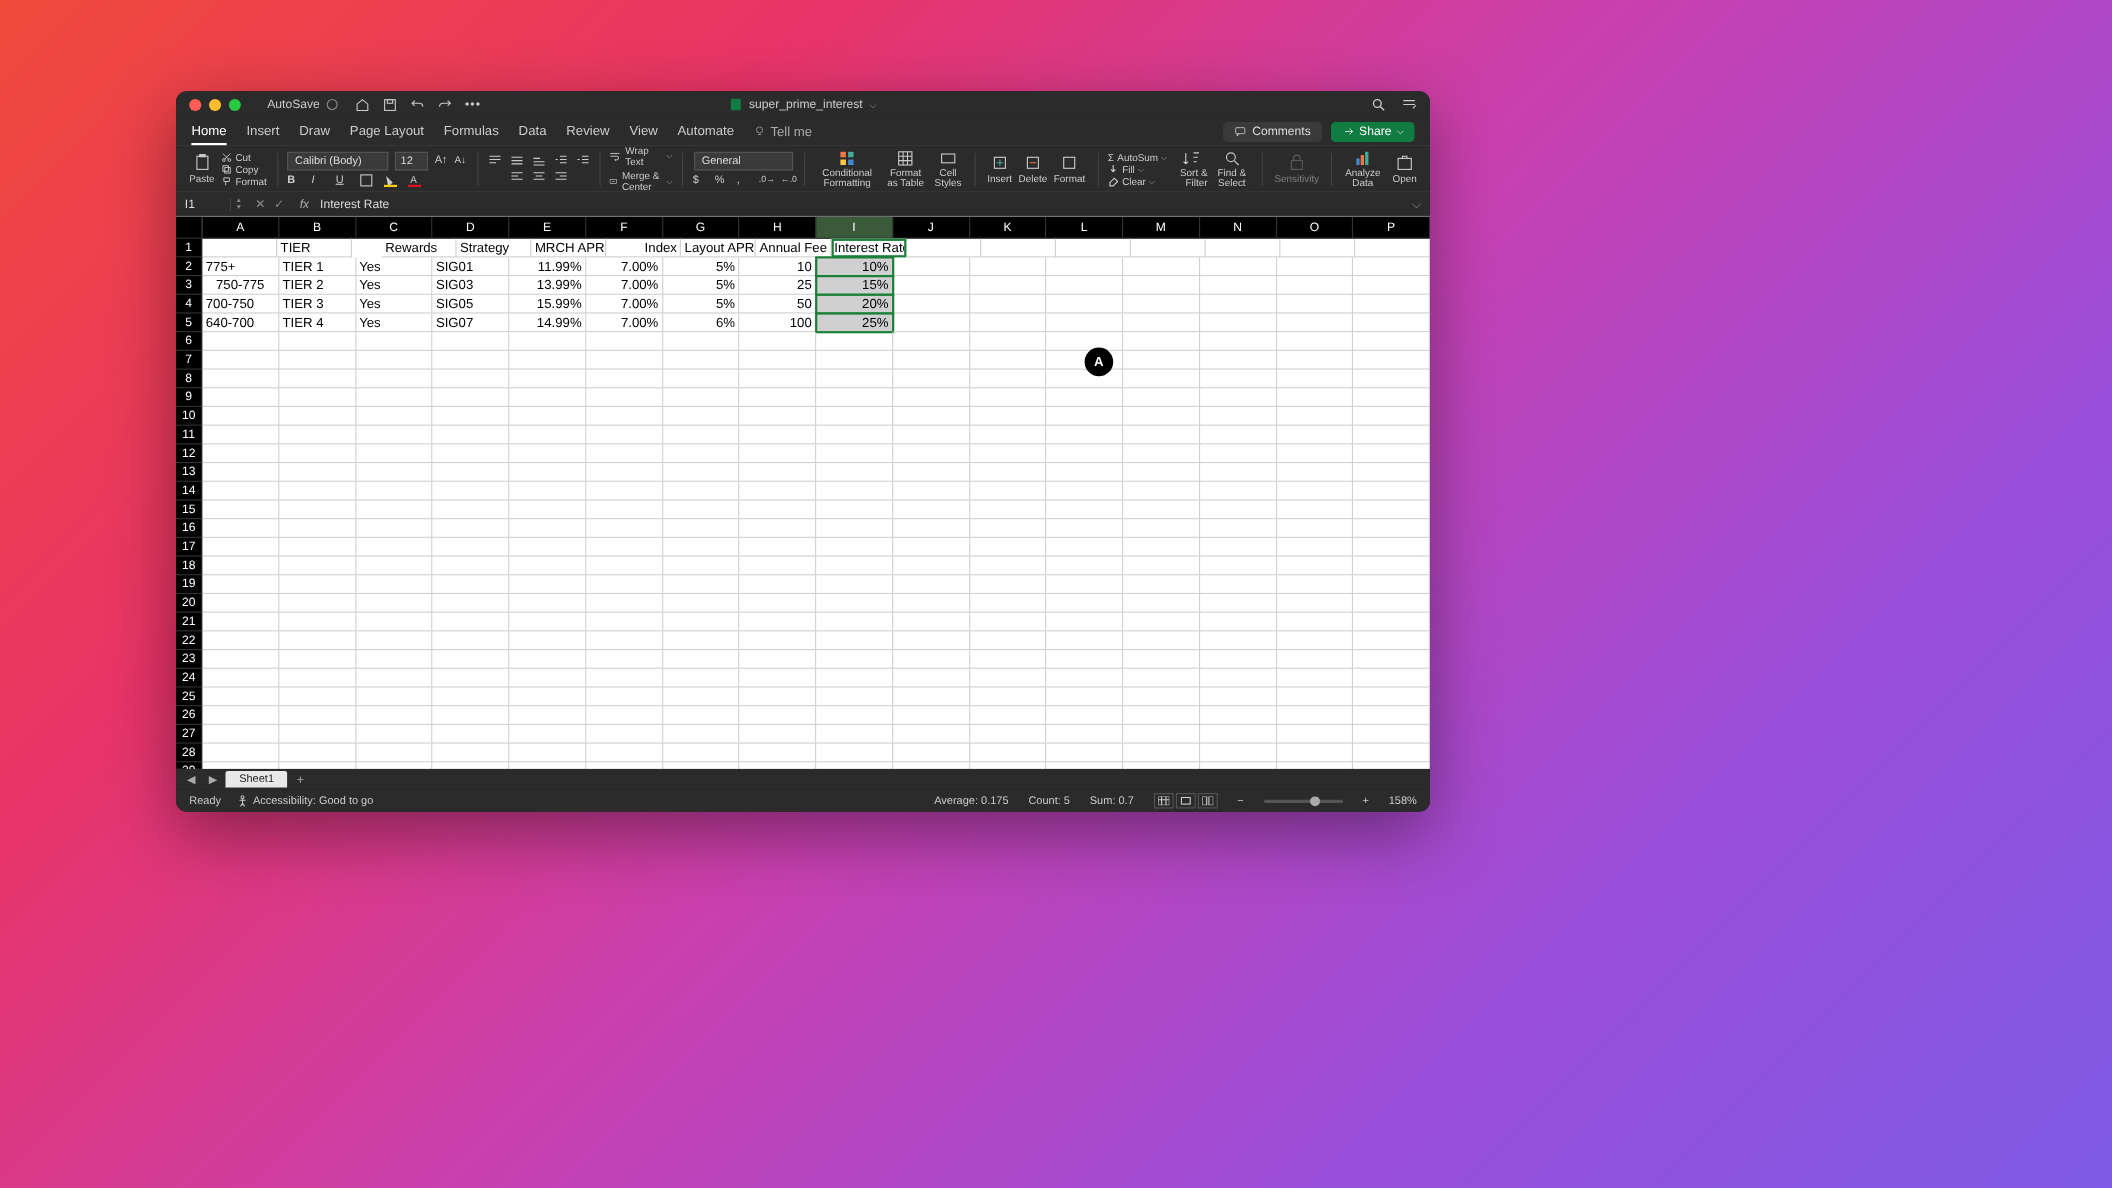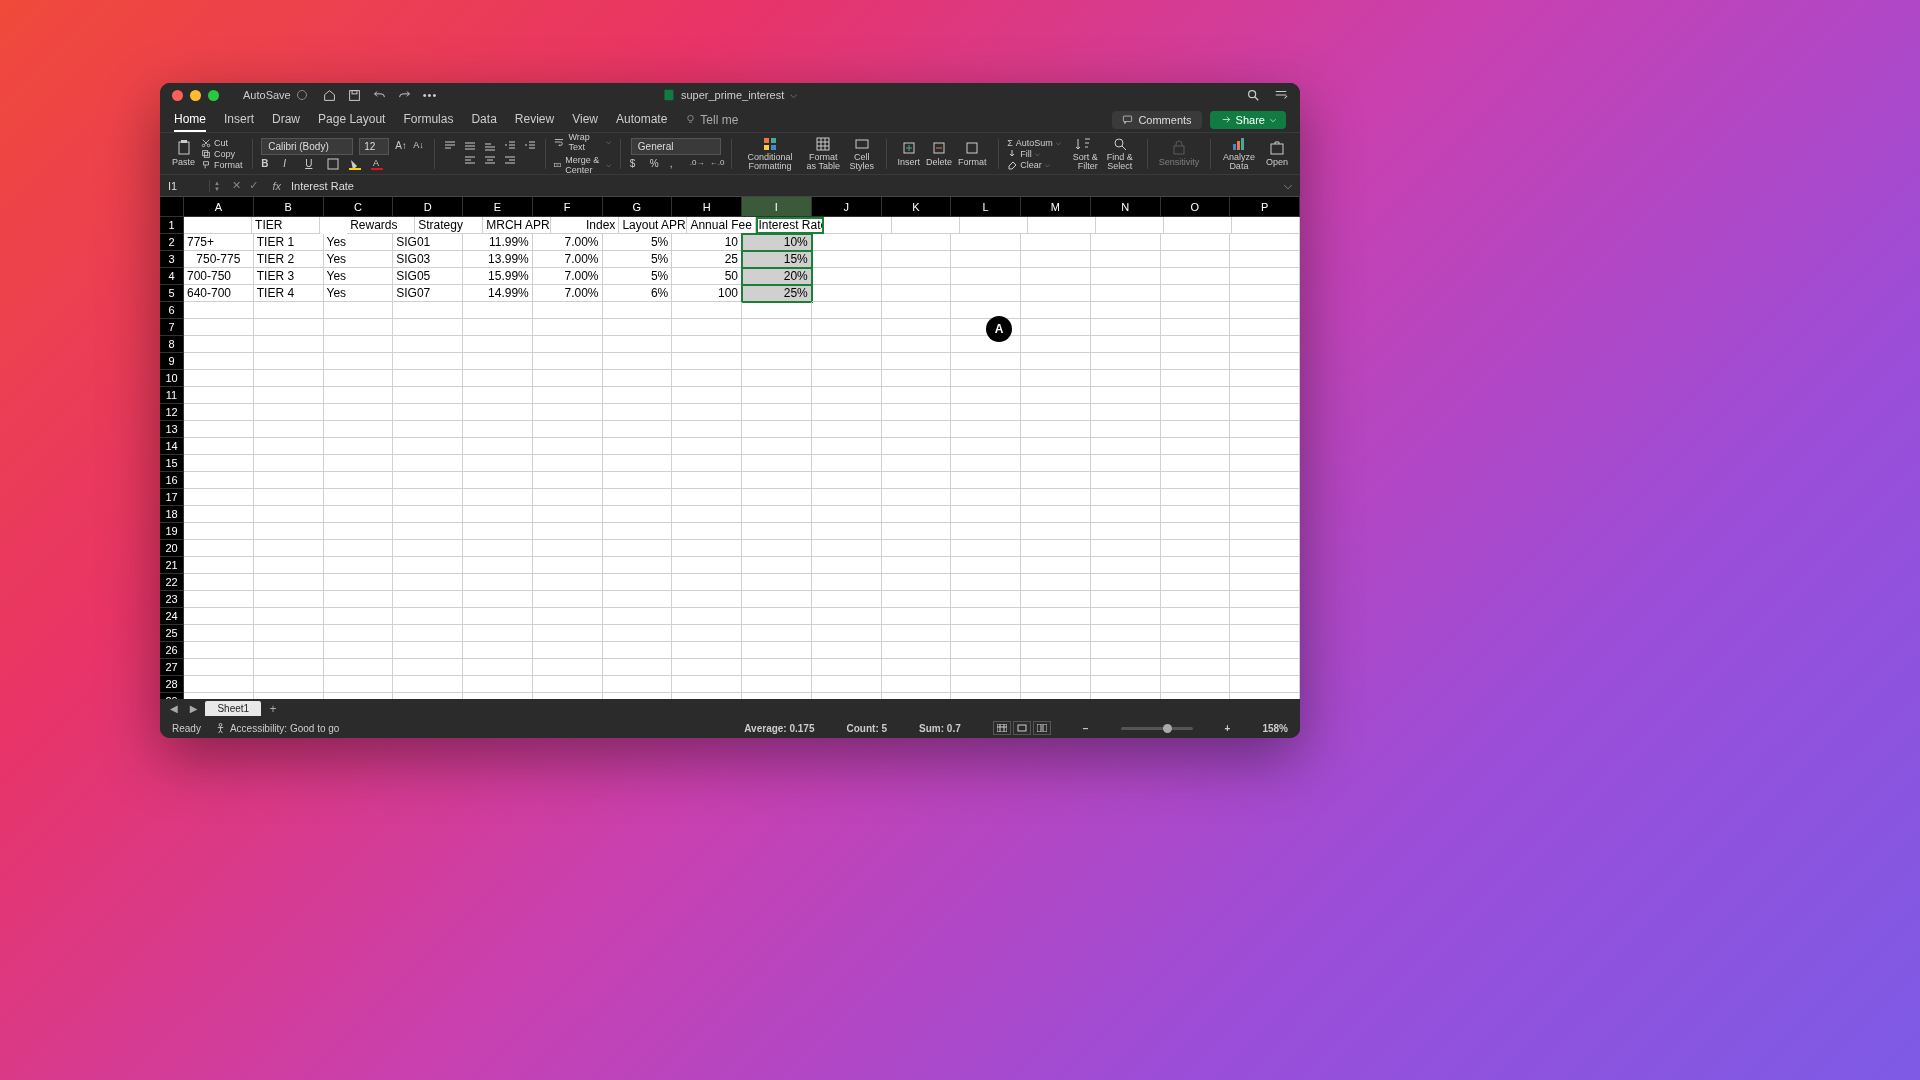--- a/index.html
+++ b/index.html
@@ -58,21 +58,21 @@
 .cell.r { text-align: right; }
 .cell.sel { background: #d0d0d0; }
 .cell.selh { background: #fff; border: 2px solid #1a7f37; line-height: 13px; padding: 0 1px; }
 .selborder { outline: 2px solid #1a7f37; outline-offset: -1px; }
 .sheettabs { height: 19px; background: #2b2b2b; display: flex; align-items: center; font-size: 10px; color: #aaa; padding: 0 6px; gap: 4px; }
 .st-arrow { padding: 0 4px; cursor: pointer; }
 .st-tab { background: #e8e8e8; color: #222; padding: 2px 12px; border-radius: 2px 2px 0 0; cursor: pointer; }
 .st-add { width: 16px; height: 16px; display: flex; align-items: center; justify-content: center; cursor: pointer; font-size: 12px; }
 .statusbar { height: 20px; background: #2b2b2b; display: flex; align-items: center; font-size: 10px; color: #ccc; padding: 0 12px; }
 .sb-left { display: flex; gap: 14px; align-items: center; }
-.sb-right { margin-left: auto; display: flex; gap: 32px; align-items: center; font-weight: bold; }
+.sb-right { margin-left: auto; display: flex; gap: 18px; align-items: center; }
 .sb-views { display: flex; gap: 2px; }
 .sb-views div { width: 18px; height: 14px; border: 1px solid #555; display: flex; align-items: center; justify-content: center; cursor: pointer; }
 .zoom-slider { width: 72px; height: 3px; background: #555; position: relative; border-radius: 2px; }
 .zoom-thumb { position: absolute; width: 9px; height: 9px; background: #aaa; border-radius: 50%; top: -3px; left: 42px; }
 .marker { position: absolute; width: 26px; height: 26px; background: #000; color: #fff; border-radius: 50%; display: flex; align-items: center; justify-content: center; font-size: 12px; font-weight: 600; }
 </style>
 </head>
 <body>
 
 <div class="window">

